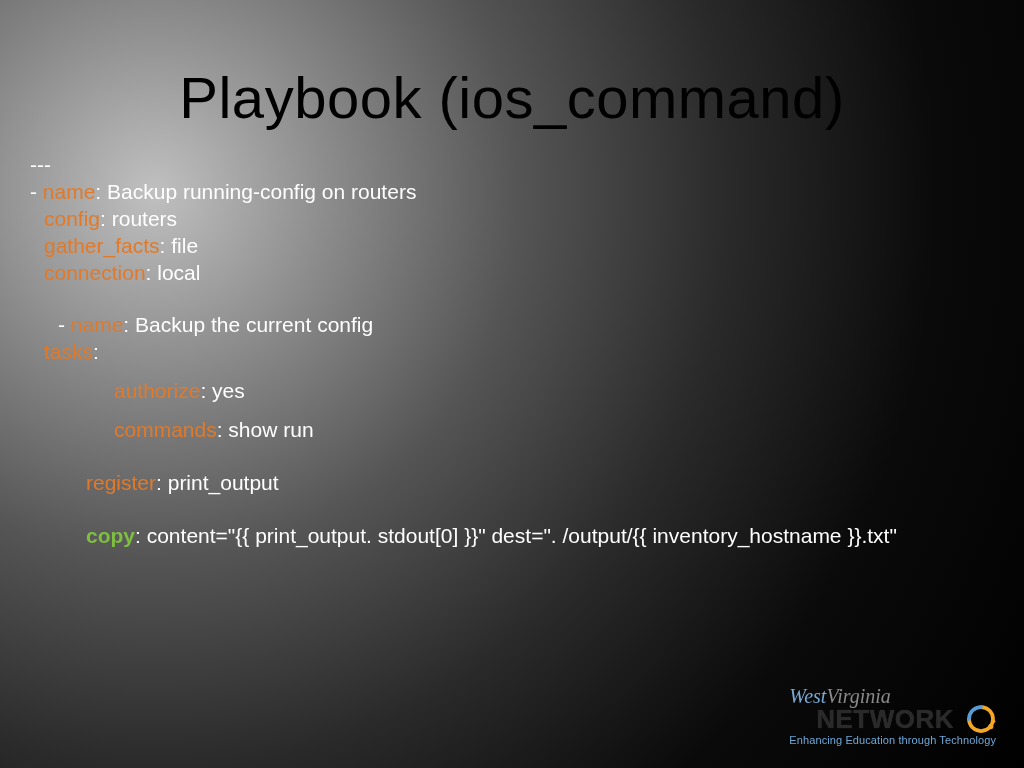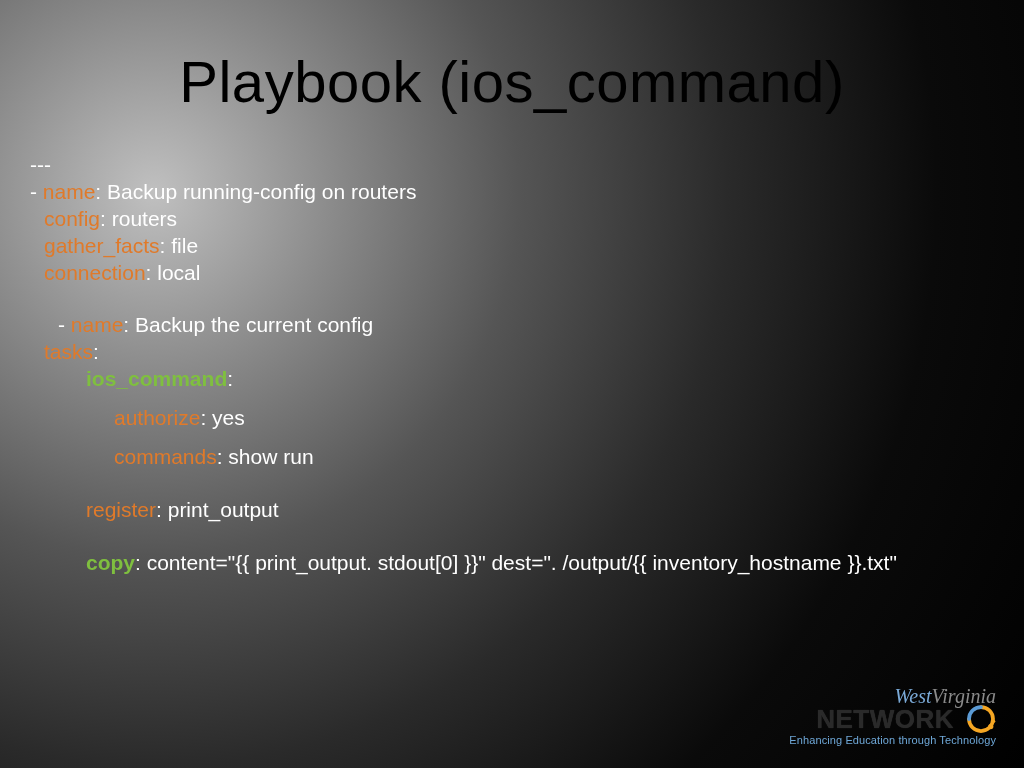--- a/index.html
+++ b/index.html
@@ -12,21 +12,21 @@
   }
   .slide {
     width: 1024px;
     height: 768px;
     background: radial-gradient(circle at 15% 25%, #c0c0c0 0%, #888 18%, #555 35%, #2a2a2a 55%, #0a0a0a 75%, #000 100%);
     position: relative;
     box-sizing: border-box;
   }
   .title {
     position: absolute;
-    top: 48px;
+    top: 64px;
     left: 0;
     width: 1024px;
     text-align: center;
     font-size: 58px;
     font-weight: 400;
     color: #000;
     letter-spacing: 0.5px;
   }
   .code-block {
     position: absolute;
@@ -44,21 +44,20 @@
   .ind3 { padding-left: 56px; }
   .ind4 { padding-left: 84px; margin-top: 12px; }
   .key-orange { color: #e07a2a; }
   .key-green  { color: #7fbf3f; }
   .bold { font-weight: bold; }
   .blank { height: 26px; }
   .logo {
     position: absolute;
     right: 28px;
     bottom: 22px;
-    text-align: right;
     line-height: 1;
     margin-left: 14px;
   }
   .logo .wv {
     font-family: Georgia, 'Times New Roman', serif;
     font-style: italic;
     font-size: 20px;
   }
   .logo .wv .west { color: #7aa9d6; }
   .logo .wv .virginia { color: #8a8a8a; }
@@ -98,21 +97,20 @@
 
   <div class="code-block">
     <div class="line">---</div>
     <div class="line"><span>- </span><span class="key-orange">name</span><span>: Backup running-config on routers</span></div>
     <div class="line ind1"><span class="key-orange">config</span><span>: routers</span></div>
     <div class="line ind1"><span class="key-orange">gather_facts</span><span>: file</span></div>
     <div class="line ind1"><span class="key-orange">connection</span><span>: local</span></div>
     <div class="blank"></div>
     <div class="line ind2"><span>- </span><span class="key-orange">name</span><span>: Backup the current config</span></div>
     <div class="line ind1"><span class="key-orange">tasks</span><span>:</span></div>
-    <div class="line ind3"><span class="key-green bold">ios_command</span><span>:</span></div>
     <div class="line ind4"><span class="key-orange">authorize</span><span>: yes</span></div>
     <div class="line ind4"><span class="key-orange">commands</span><span>: show run</span></div>
     <div class="blank"></div>
     <div class="line ind3"><span class="key-orange">register</span><span>: print_output</span></div>
     <div class="blank"></div>
     <div class="line ind3"><span class="key-green bold">copy</span><span>: content="{{ print_output. stdout[0] }}" dest=". /output/{{ inventory_hostname }}.txt"</span></div>
   </div>
 
   <div class="logo">
     <div class="wv">

